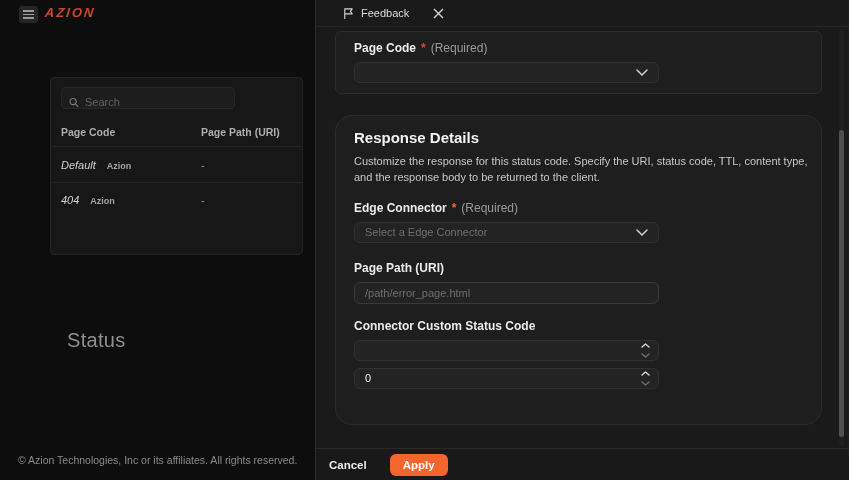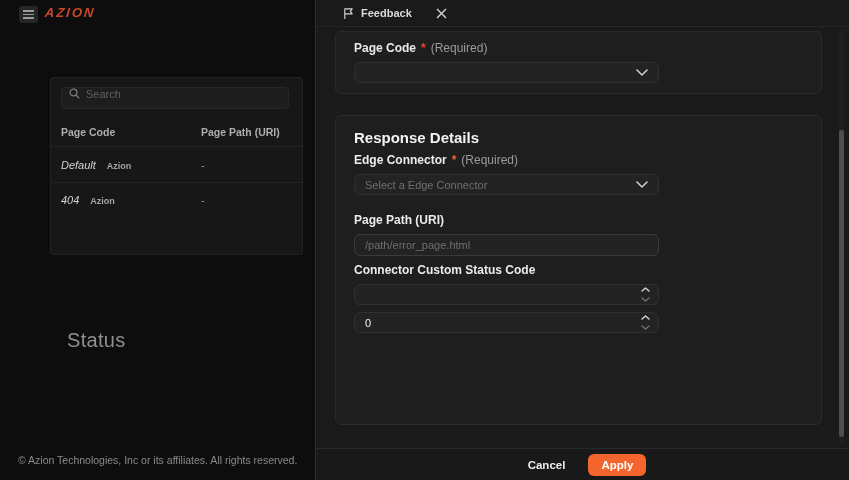--- a/index.html
+++ b/index.html
@@ -30,22 +30,22 @@
     font-size:13px; font-weight:bold; font-style:italic;
     letter-spacing:2px; color:var(--logo);
     transform:skewX(-6deg);
   }
   .left-card {
     position:absolute; left:50px; top:77px; width:253px; height:178px;
     background:#171717; border:1px solid #232323; border-radius:4px;
   }
   .search-wrap { padding:9px 10px 0 10px; }
   .search-box {
-    width:228px; height:22px; background:#1d1d1d; border:1px solid #272727;
-    border-radius:4px; display:flex; align-items:flex-start; padding:0 7px; gap:6px;
+    width:174px; height:22px; background:#1d1d1d; border:1px solid #272727;
+    border-radius:4px; display:flex; align-items:flex-end; padding:0 7px; gap:6px;
   }
   .search-box input {
     flex:1; background:transparent; border:none; outline:none;
     color:#cfcfcf; font-size:11px; font-family:"Liberation Sans", sans-serif;
   }
   .search-box input::placeholder { color:#616161; }
   .tbl-head {
     display:flex; align-items:flex-end; height:38px; padding:0 10px 8px 10px;
     border-bottom:1px solid #242424;
   }
@@ -75,31 +75,31 @@
   }
   .drawer-header {
     height:27px; display:flex; align-items:center;
     padding:0 12px 0 18px; border-bottom:1px solid #252525;
   }
   .drawer-title { flex:1; font-size:13px; font-weight:bold; color:#f0f0f0; }
   .feedback-btn {
     display:flex; align-items:center; gap:6px; cursor:pointer;
     padding:3px 8px; border-radius:4px; margin-right:10px;
   }
-  .feedback-btn span { font-size:11px; font-weight:bold; color:#dcdcdc; }
+  .feedback-btn span { font-size:11px; font-weight:normal; color:#dcdcdc; }
   .close-btn { padding:4px 6px; cursor:pointer; display:flex; align-items:center; }
 
   .drawer-content { position:relative; height:421px; }
 
   .card {
     position:absolute; left:19px; width:487px;
     background:#1e1e1e; border:1px solid #2b2b2b; border-radius:6px;
   }
   .card1 { top:4px; height:63px; padding:9px 18px; }
-  .card2 { top:88px; height:310px; padding:13px 18px; }
+  .card2 { top:88px; height:310px; padding:13px 18px;border-radius:17px; }
 
   .field-label { display:flex; align-items:baseline; gap:5px; }
   .field-label .lbl { font-size:12px; font-weight:bold; color:#ebebeb; }
   .field-label .ast { font-size:12px; font-weight:bold; color:var(--asterisk); }
   .field-label .req { font-size:12px; color:#9b9b9b; }
 
   .select, .text-input, .num-input {
     width:305px; height:21px; margin-top:7px;
     background:#232323; border:1px solid #303030; border-radius:6px;
     display:flex; align-items:center; padding:0 10px;
@@ -122,38 +122,38 @@
     position:absolute; right:6px; top:0; bottom:0;
     display:flex; flex-direction:column; justify-content:center; gap:2px;
   }
   .spin-btn { display:flex; align-items:center; justify-content:center; cursor:pointer; height:8px; width:14px; }
 
   .sec-heading { font-size:15px; font-weight:bold; color:#f2f2f2; }
   .sec-desc {
     margin-top:8px; width:458px;
     font-size:11px; line-height:1.45; color:#c6c6c6;
   }
-  .gap16 { margin-top:7px; }
+  .gap16 { margin-top:15px; }
   .gap18 { margin-top:18px; }
   .gap20 { margin-top:20px; }
 
   
   .scrollbar-track {
     position:absolute; left:523px; top:3px; width:5px; height:416px;
     background:#1f1f1f; border-radius:3px;
   }
   .scrollbar-thumb {
     position:absolute; left:0; top:100px; width:5px; height:307px;
     background:#4f4f4f; border-radius:3px; cursor:grab;
   }
 
   .drawer-footer {
     position:absolute; left:0; bottom:0; width:100%; height:32px;
     background:#191919; border-top:1px solid #292929;
-    display:flex; align-items:center; justify-content:center;
+    display:flex; align-items:center; justify-content:flex-start;
     gap:10px; padding-right:4px;
   }
   .btn {
     font-family:"Liberation Sans", sans-serif;
     font-size:11.5px; font-weight:bold; border:none; border-radius:6px;
     padding:5px 13px; cursor:pointer;
   }
   .btn-cancel { background:transparent; color:#ececec; }
   .btn-apply  { background:var(--accent); color:#ffffff; }
 </style>
@@ -226,20 +226,21 @@
       <div class="select">
         <span class="sel-value"></span>
         <svg width="12" height="7" viewBox="0 0 12 7">
           <path d="M1 1 L6 6 L11 1" fill="none" stroke="#d0d0d0" stroke-width="1.5" stroke-linecap="round" stroke-linejoin="round"></path>
         </svg>
       </div>
     </div>
 
     <div class="card card2">
       <div class="sec-heading">Response Details</div>
+      <div class="sec-desc">Customize the response for this status code. Specify the URI, status code, TTL, content type, and the response body to be returned to the client.</div>
 
       <div class="field-label gap16">
         <span class="lbl">Edge Connector</span>
         <span class="ast" style="color:var(--accent)">*</span>
         <span class="req">(Required)</span>
       </div>
       <div class="select">
         <span class="sel-placeholder">Select a Edge Connector</span>
         <svg width="12" height="7" viewBox="0 0 12 7">
           <path d="M1 1 L6 6 L11 1" fill="none" stroke="#d0d0d0" stroke-width="1.5" stroke-linecap="round" stroke-linejoin="round"></path>

